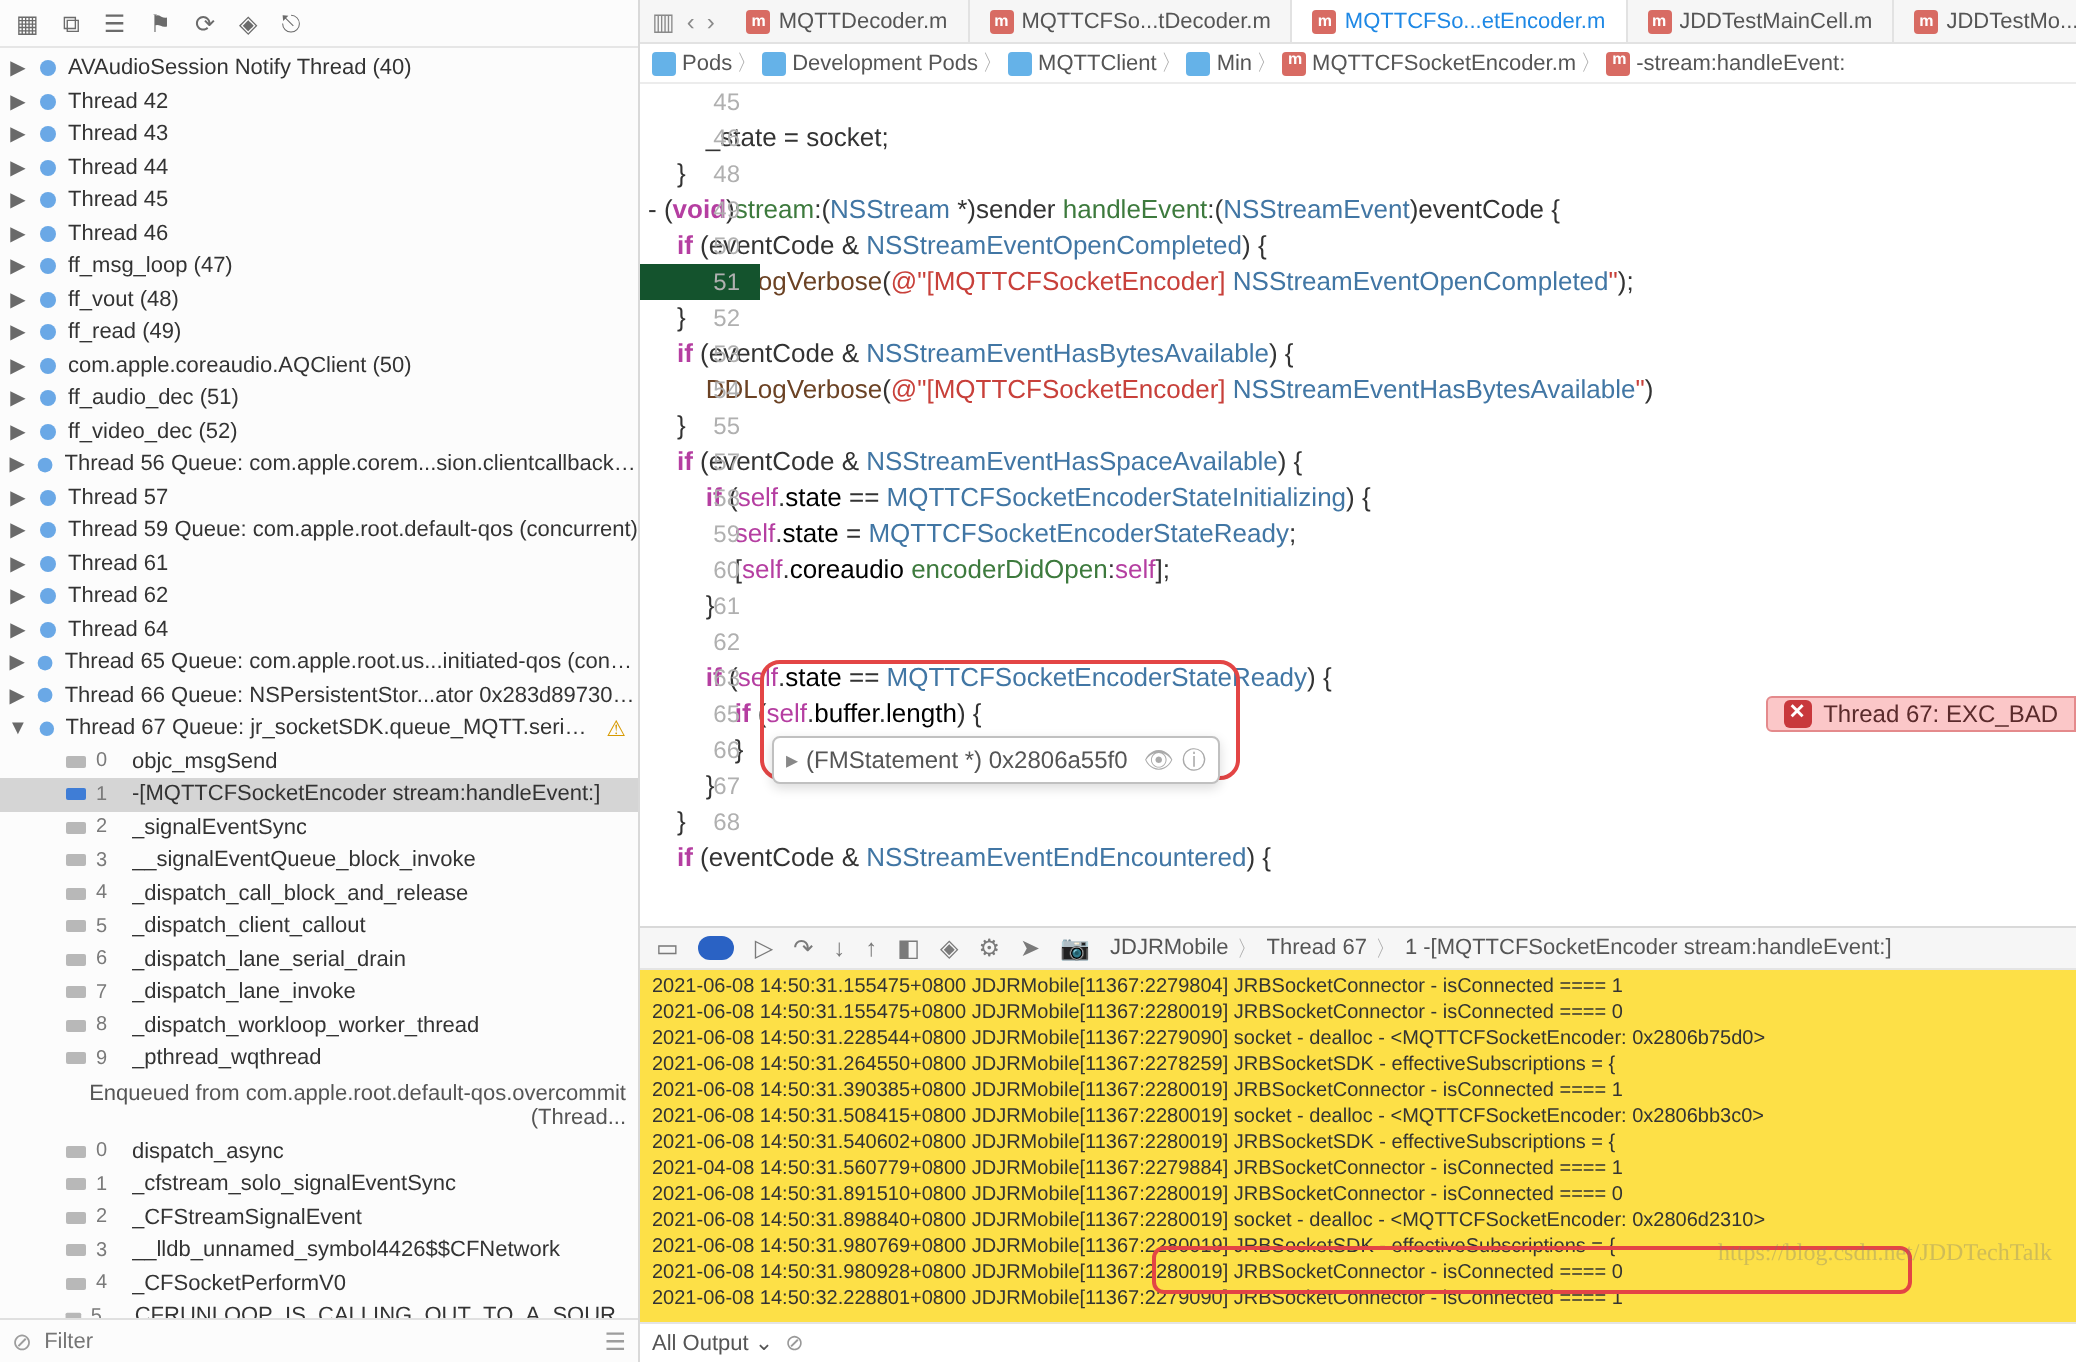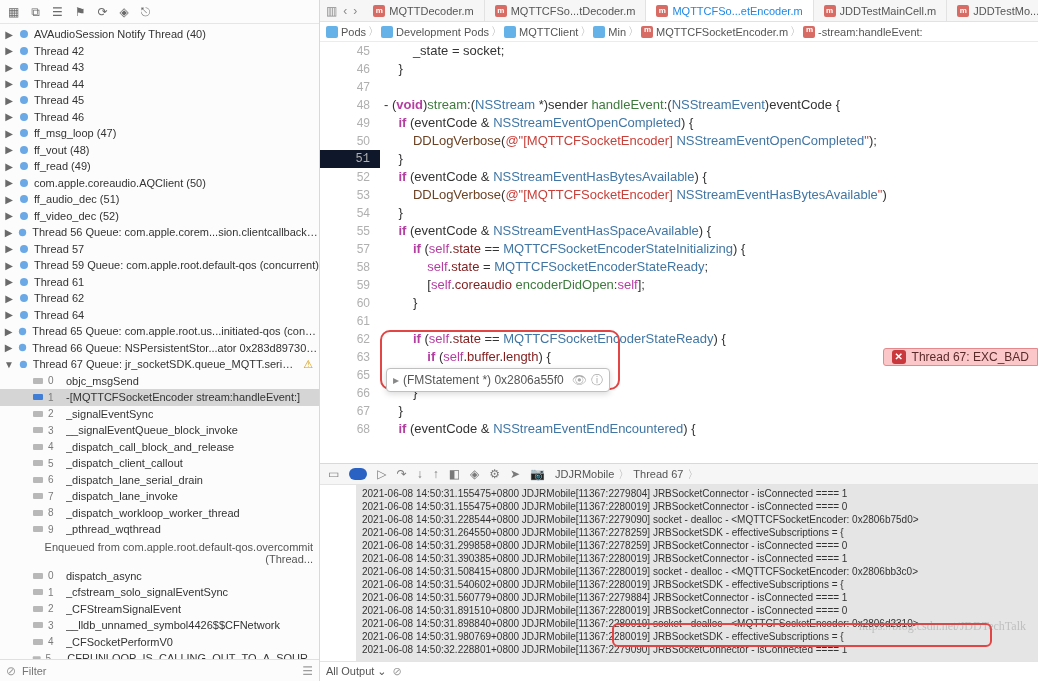--- a/index.html
+++ b/index.html
@@ -36,48 +36,48 @@
 .breadcrumb{height:20px;border-bottom:1px solid #ececec;display:flex;align-items:center;padding:0 6px;gap:2px;font-size:11px;color:#555;background:#fff;}
 .breadcrumb .sep{color:#aaa;}
 .breadcrumb .seg{display:flex;align-items:center;gap:3px;text-align:center;}
 .breadcrumb .fic{width:12px;height:12px;background:#3f7dd6;border-radius:2px;display:inline-block;}
 .breadcrumb .fic.m{background:#d86b63;position:relative;}
 .breadcrumb .fic.m::after{content:"m";position:absolute;color:#fff;font-size:8px;left:3px;top:-1px;font-weight:700;}
 
 
 .editor{flex:1;overflow:auto;background:#fff;position:relative;font-family:Menlo,Monaco,monospace;font-size:13px;line-height:18px;}
 .editor-rows{position:relative;}
-.erow{display:flex;align-items:flex-start;height:18px;}
+.erow{display:flex;align-items:flex-start;height:18px;flex-direction:column;}
 .erow .gut{width:60px;text-align:right;padding-right:10px;color:#b0b0b0;font-size:12px;user-select:none;}
-.erow.hl .gut{background:#0f172a;font-family:Liberation Mono, monospace;}
+.erow.hl .gut{background:#14532d;}
 .erow .code{flex:1;white-space:pre;padding-left:4px;color:#333;}
 .err-banner{position:absolute;right:0;top:306px;height:18px;background:#fbc7c8;border:1px solid #e48a8c;display:flex;align-items:center;padding:0 8px;font-size:12px;color:#5a2a2b;border-radius:3px 0 0 3px;}
 .err-banner .xi{width:14px;height:14px;background:#c8383c;border-radius:3px;margin-right:6px;display:inline-flex;align-items:center;justify-content:center;color:#fff;font-size:10px;font-weight:700;}
 .popup{position:absolute;left:60px;top:288px;width:240px;height:60px;border:2px solid #e34545;border-radius:10px;pointer-events:none;}
 .popup-inner{position:absolute;left:66px;top:326px;height:24px;background:#fff;border:1px solid #c0c0c0;border-radius:4px;display:flex;align-items:center;padding:0 6px;font-size:12px;color:#555;font-family:Menlo,monospace;box-shadow:0 2px 6px rgba(0,0,0,0.15);}
 .popup-inner .arrow{color:#888;margin-right:4px;}
 .popup-inner .icons{margin-left:8px;display:flex;gap:4px;color:#aaa;}
 
 .kw{color:#b53ea1;font-weight:600;}
 .type{color:#4176a4;}
 .str{color:#c8403a;}
 .msg{color:#3d7a3d;}
 .num{color:#2455c2;}
 .macro{color:#6b4224;}
 .self{color:#b53ea1;}
-.prop{color:#7f1d1d;}
+.prop{color:#000000;}
 
 
 .console-bar{height:22px;border-top:1px solid #d9d9d9;border-bottom:1px solid #e4e4e4;background:#f6f6f6;display:flex;align-items:center;gap:10px;padding:0 8px;color:#7a7a7a;}
 .console-bar .cicons{display:flex;gap:10px;align-items:center;}
 .console-bar .cicons span{font-size:12px;}
 .console-bar .pill{background:#2a62c4;width:18px;height:12px;border-radius:6px;display:inline-block;}
 .console-bar .bc{display:flex;align-items:center;gap:4px;font-size:11px;color:#555;}
 .console-bar .avatar{width:14px;height:14px;background:#3f7dd6;border-radius:2px;}
-.console{flex:0 0 176px;overflow:auto;background:#e5e5e5;font-family:Menlo,Monaco,monospace;font-size:10px;line-height:13px;color:#333;padding:2px 6px;position:relative;margin-left:36px;}
+.console{flex:0 0 176px;overflow:auto;background:#fde047;font-family:Menlo,Monaco,monospace;font-size:10px;line-height:13px;color:#333;padding:2px 6px;position:relative;}
 .hlbox{position:absolute;left:256px;bottom:14px;width:380px;height:24px;border:2px solid #e34545;border-radius:6px;pointer-events:none;}
 .watermark{position:absolute;right:12px;bottom:28px;font-size:12px;color:rgba(120,120,120,0.35);font-family:-apple-system;}
 .console-footer{height:20px;border-top:1px solid #e4e4e4;display:flex;align-items:center;padding:0 6px;font-size:11px;color:#555;gap:6px;}
 .console-footer .chev{color:#999;}
 </style>
 </head>
 <body>
 
 <div class="root">
   <div class="sidebar">
@@ -500,24 +500,20 @@
       <div class="editor-rows" id="code">
           <div class="erow">
             <div class="gut">45</div>
             <div class="code">        _state = socket;</div>
           </div>
           <div class="erow">
             <div class="gut">46</div>
             <div class="code">    }</div>
           </div>
           <div class="erow">
-            <div class="gut">47</div>
-            <div class="code"></div>
-          </div>
-          <div class="erow">
             <div class="gut">48</div>
             <div class="code">- (<span class="kw">void</span>)<span class="msg">stream</span>:(<span class="type">NSStream</span> *)sender <span class="msg">handleEvent</span>:(<span class="type">NSStreamEvent</span>)eventCode {</div>
           </div>
           <div class="erow">
             <div class="gut">49</div>
             <div class="code">    <span class="kw">if</span> (eventCode &amp; <span class="type">NSStreamEventOpenCompleted</span>) {</div>
           </div>
           <div class="erow">
             <div class="gut">50</div>
             <div class="code">        <span class="macro">DDLogVerbose</span>(<span class="str">@"[MQTTCFSocketEncoder] <span class="type">NSStreamEventOpenCompleted</span>"</span>);</div>
@@ -614,35 +610,36 @@
         <span>◈</span>
         <span>⚙</span>
         <span>➤</span>
         <span>📷</span>
       </div>
       <div class="bc" id="cbc">
           <span><span class="avatar"></span> JDJRMobile</span>
           <span style="color: rgb(170, 170, 170);"> 〉 </span>
           <span><span class="avatar"></span> Thread 67</span>
           <span style="color: rgb(170, 170, 170);"> 〉 </span>
+          <span><span class="avatar"></span> 1 -[MQTTCFSocketEncoder stream:handleEvent:]</span>
         </div>
     </div>
     <div class="console" id="console">
       <div>2021-06-08 14:50:31.155475+0800 JDJRMobile[11367:2279804] JRBSocketConnector - isConnected ==== 1</div>
         <div>2021-06-08 14:50:31.155475+0800 JDJRMobile[11367:2280019] JRBSocketConnector - isConnected ==== 0</div>
         <div>2021-06-08 14:50:31.228544+0800 JDJRMobile[11367:2279090]  socket - dealloc - &lt;MQTTCFSocketEncoder: 0x2806b75d0&gt;</div>
         <div>2021-06-08 14:50:31.264550+0800 JDJRMobile[11367:2278259] JRBSocketSDK - effectiveSubscriptions = {</div>
-        <div>2021-06-08 14:50:31.299858+0800 JDJRMobile[11367:2278259] JRBSocketConnector - isConnected ==== 0</div>
         <div>2021-06-08 14:50:31.390385+0800 JDJRMobile[11367:2280019] JRBSocketConnector - isConnected ==== 1</div>
         <div>2021-06-08 14:50:31.508415+0800 JDJRMobile[11367:2280019]  socket - dealloc - &lt;MQTTCFSocketEncoder: 0x2806bb3c0&gt;</div>
         <div>2021-06-08 14:50:31.540602+0800 JDJRMobile[11367:2280019] JRBSocketSDK - effectiveSubscriptions = {</div>
-        <div>2021-06-08 14:50:31.560779+0800 JDJRMobile[11367:2279884] JRBSocketConnector - isConnected ==== 1</div>
+        <div>2021-04-08 14:50:31.560779+0800 JDJRMobile[11367:2279884] JRBSocketConnector - isConnected ==== 1</div>
         <div>2021-06-08 14:50:31.891510+0800 JDJRMobile[11367:2280019] JRBSocketConnector - isConnected ==== 0</div>
         <div>2021-06-08 14:50:31.898840+0800 JDJRMobile[11367:2280019]  socket - dealloc - &lt;MQTTCFSocketEncoder: 0x2806d2310&gt;</div>
         <div>2021-06-08 14:50:31.980769+0800 JDJRMobile[11367:2280019] JRBSocketSDK - effectiveSubscriptions = {</div>
+        <div>2021-06-08 14:50:31.980928+0800 JDJRMobile[11367:2280019] JRBSocketConnector - isConnected ==== 0</div>
         <div>2021-06-08 14:50:32.228801+0800 JDJRMobile[11367:2279090] JRBSocketConnector - isConnected ==== 1</div>
         <div class="hlbox"></div>
       <div class="watermark">https://blog.csdn.net/JDDTechTalk</div>
     </div>
     <div class="console-footer">
       <span>All Output ⌄</span>
       <span class="chev">⊘</span>
     </div>
   </div>
 </div>

